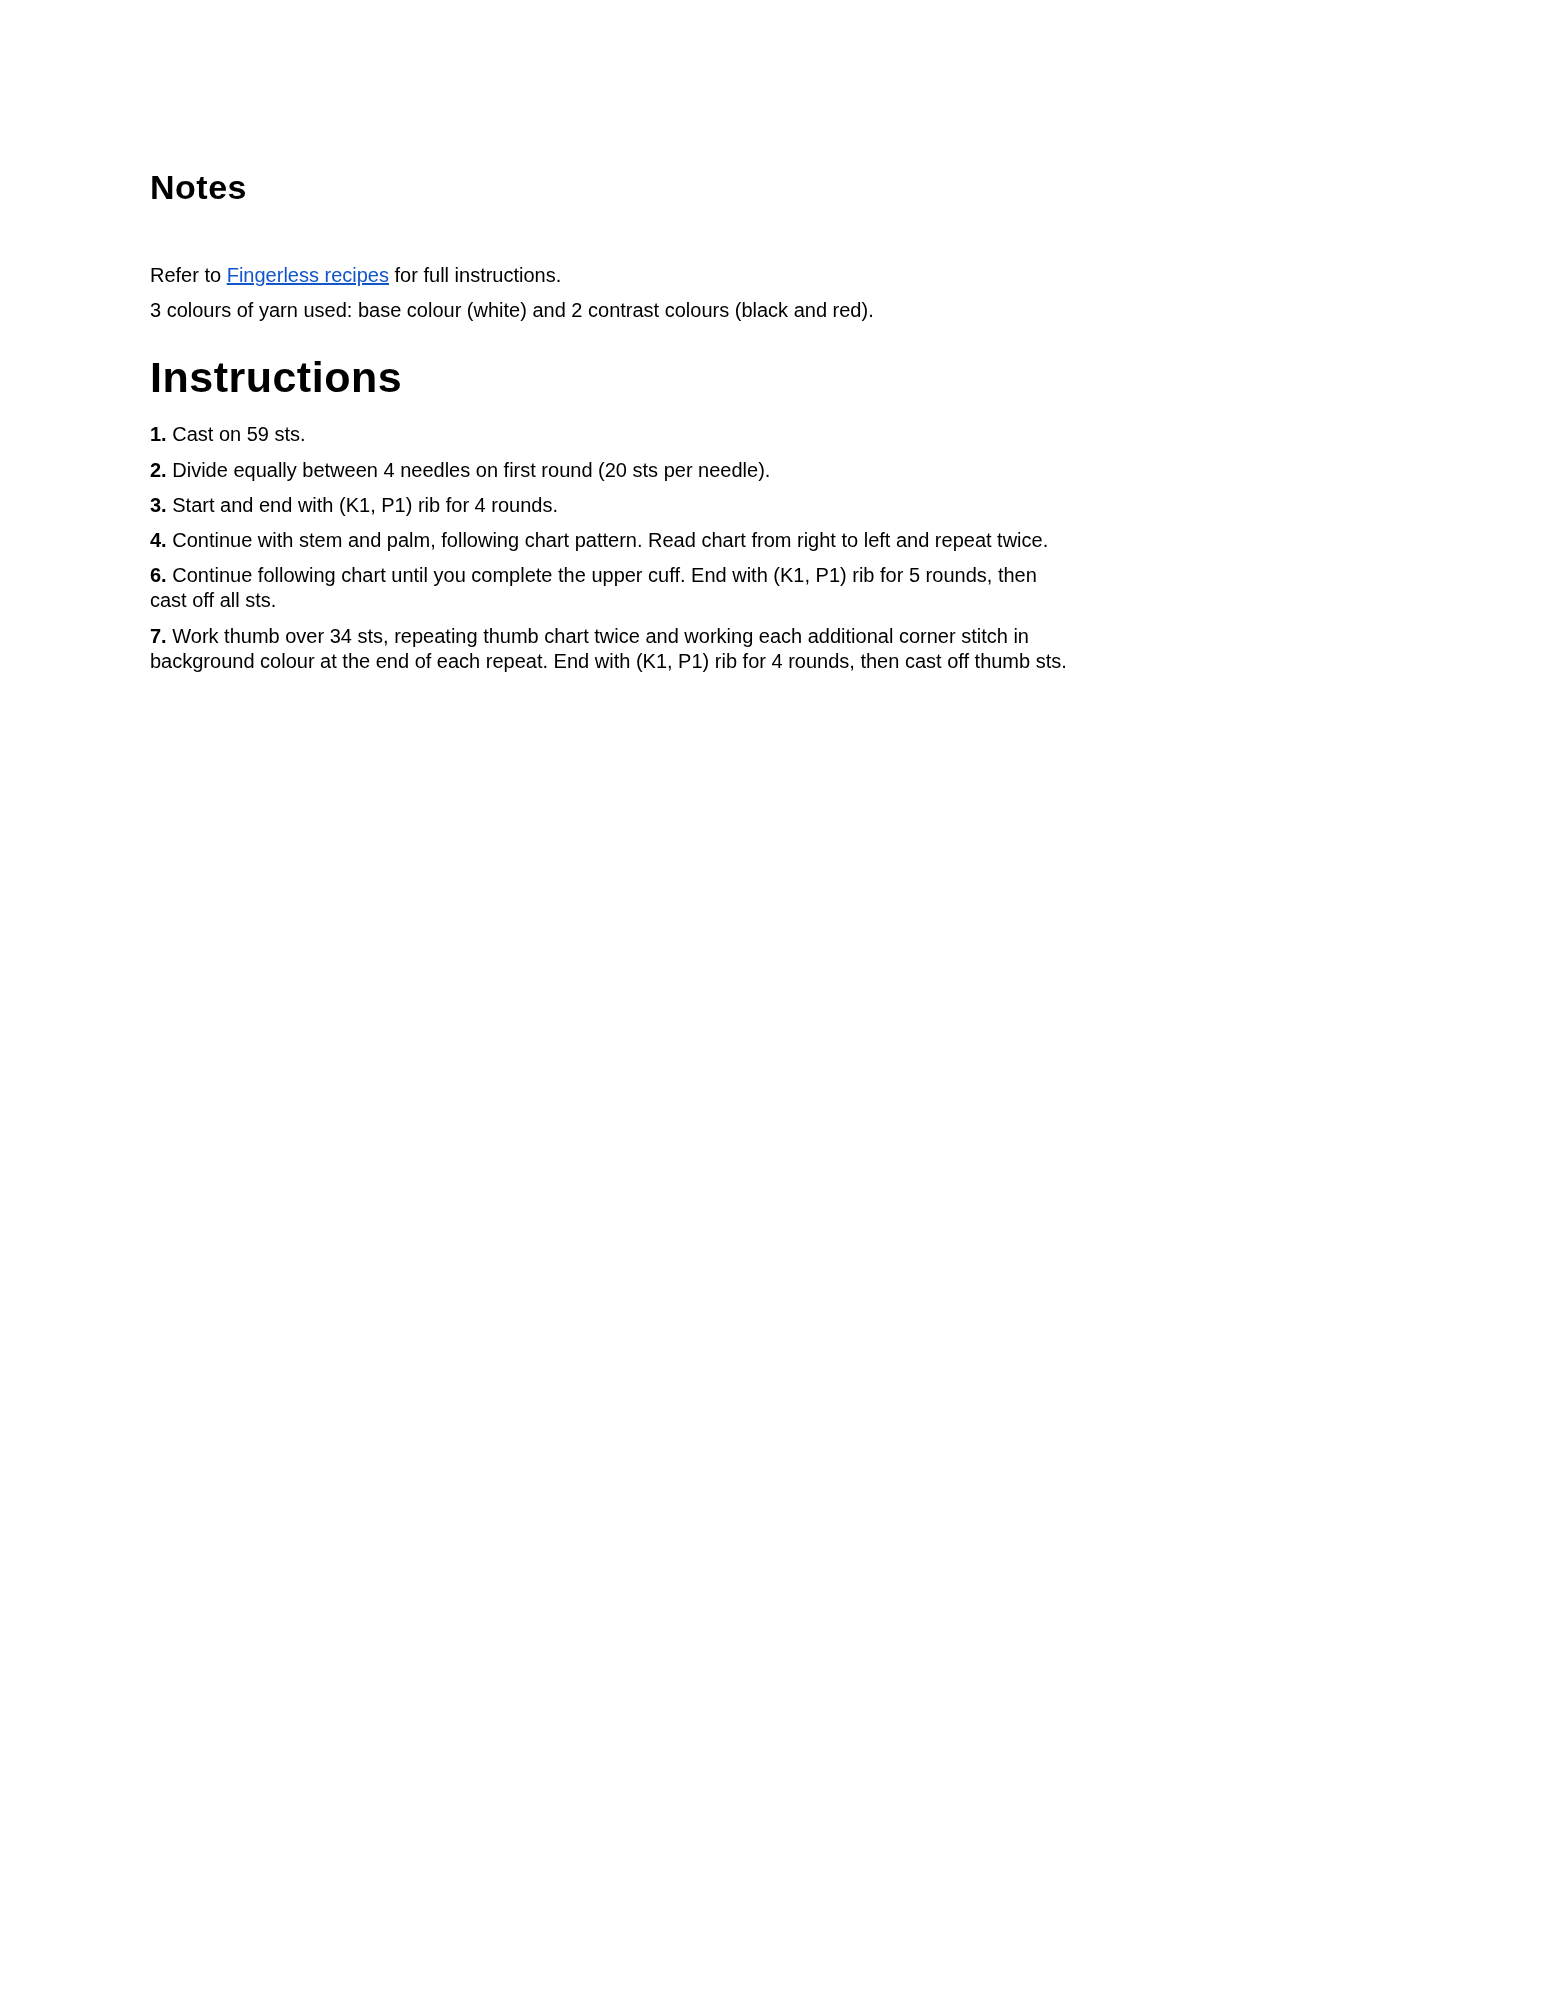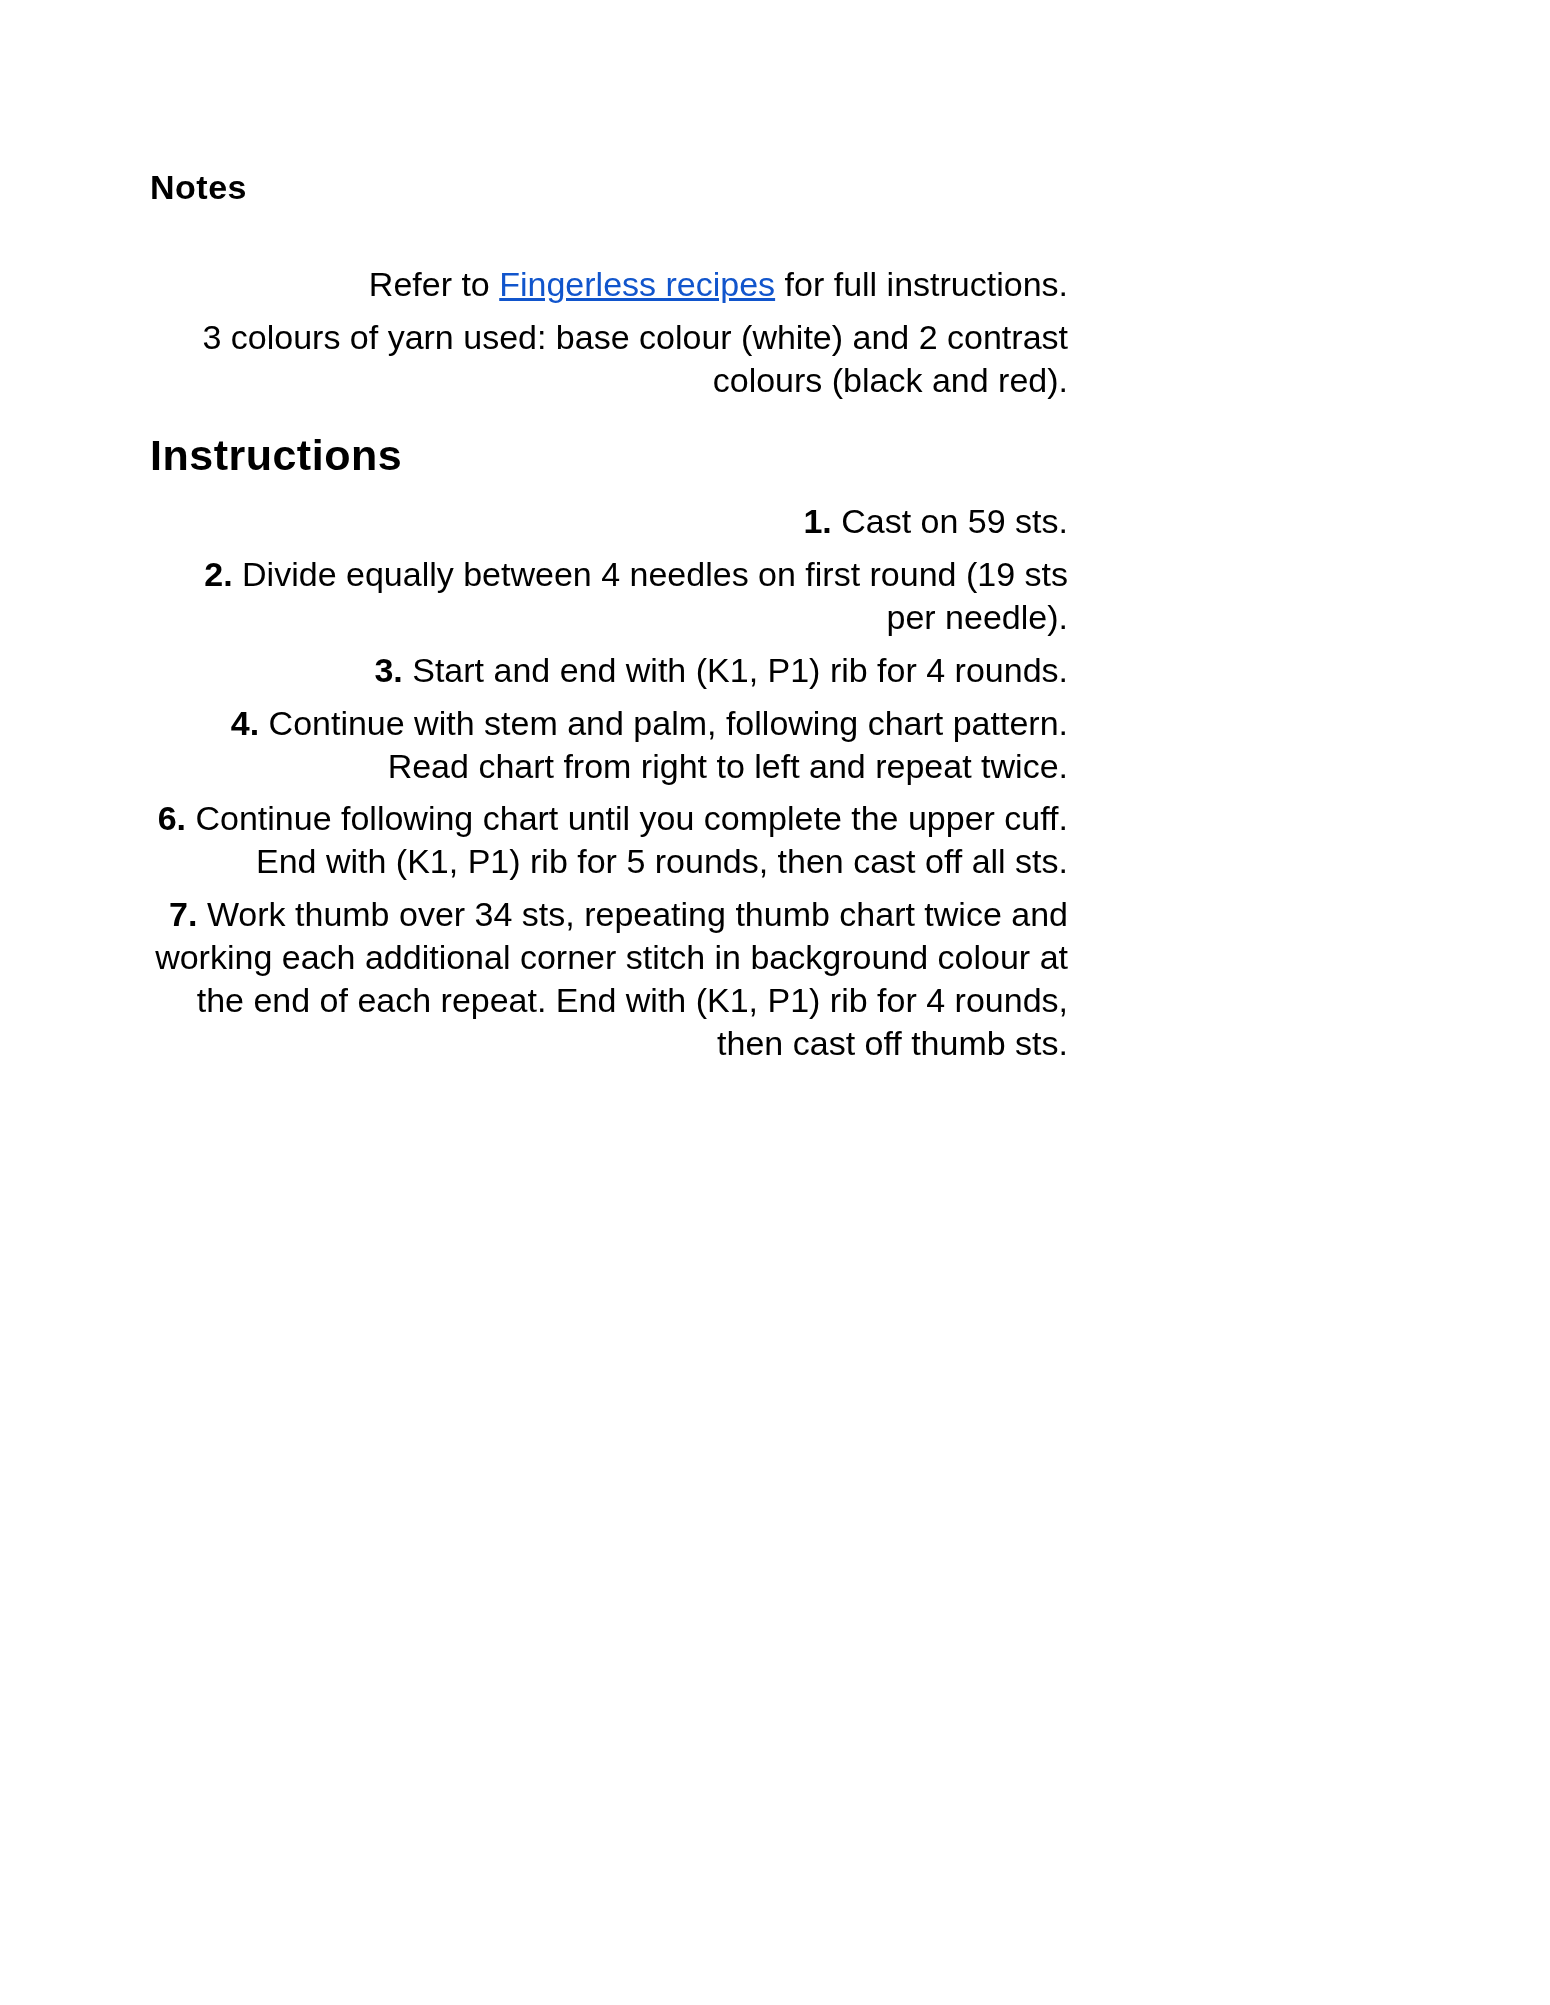--- a/index.html
+++ b/index.html
@@ -26,24 +26,23 @@
     margin: 8px 0 56px 0;
     letter-spacing: 0.5px;
   }
   h2.doc-h2 {
     font-size: 43px;
     font-weight: 700;
     margin: 30px 0 20px 0;
     letter-spacing: 0.5px;
   }
   p.doc-p {
-    font-size: 34px;
+    font-size: 20px;
     line-height: 1.26;
     margin: 0 0 10px 0;
-    text-align: right;
   }
   p.step b {
     font-weight: 700;
   }
   a.doc-link {
     color: #1155cc;
     text-decoration: underline;
     cursor: pointer;
   }
 </style>
@@ -55,21 +54,21 @@
   <h1 class="doc-h1">Notes</h1>
 
   <p class="doc-p"><span>Refer to </span><a class="doc-link">Fingerless recipes</a><span> for full instructions.</span></p>
 
   <p class="doc-p">3 colours of yarn used: base colour (white) and 2 contrast colours (black and red).</p>
 
   <h2 class="doc-h2">Instructions</h2>
 
   <p class="doc-p step"><b>1.</b> <span>Cast on 59 sts.</span></p>
 
-  <p class="doc-p step"><b>2.</b> <span>Divide equally between 4 needles on first round (19 sts per needle).</span></p>
+  <p class="doc-p step"><b>2.</b> <span>Divide equally between 4 needles on first round (20 sts per needle).</span></p>
 
   <p class="doc-p step"><b>3.</b> <span>Start and end with (K1, P1) rib for 4 rounds.</span></p>
 
   <p class="doc-p step"><b>4.</b> <span>Continue with stem and palm, following chart pattern. Read chart from right to left and repeat twice.</span></p>
 
 
   <p class="doc-p step"><b>6.</b> <span>Continue following chart until you complete the upper cuff. End with (K1, P1) rib for 5 rounds, then cast off all sts.</span></p>
 
   <p class="doc-p step"><b>7.</b> <span>Work thumb over 34 sts, repeating thumb chart twice and working each additional corner stitch in background colour at the end of each repeat. End with (K1, P1) rib for 4 rounds, then cast off thumb sts.</span></p>
 

